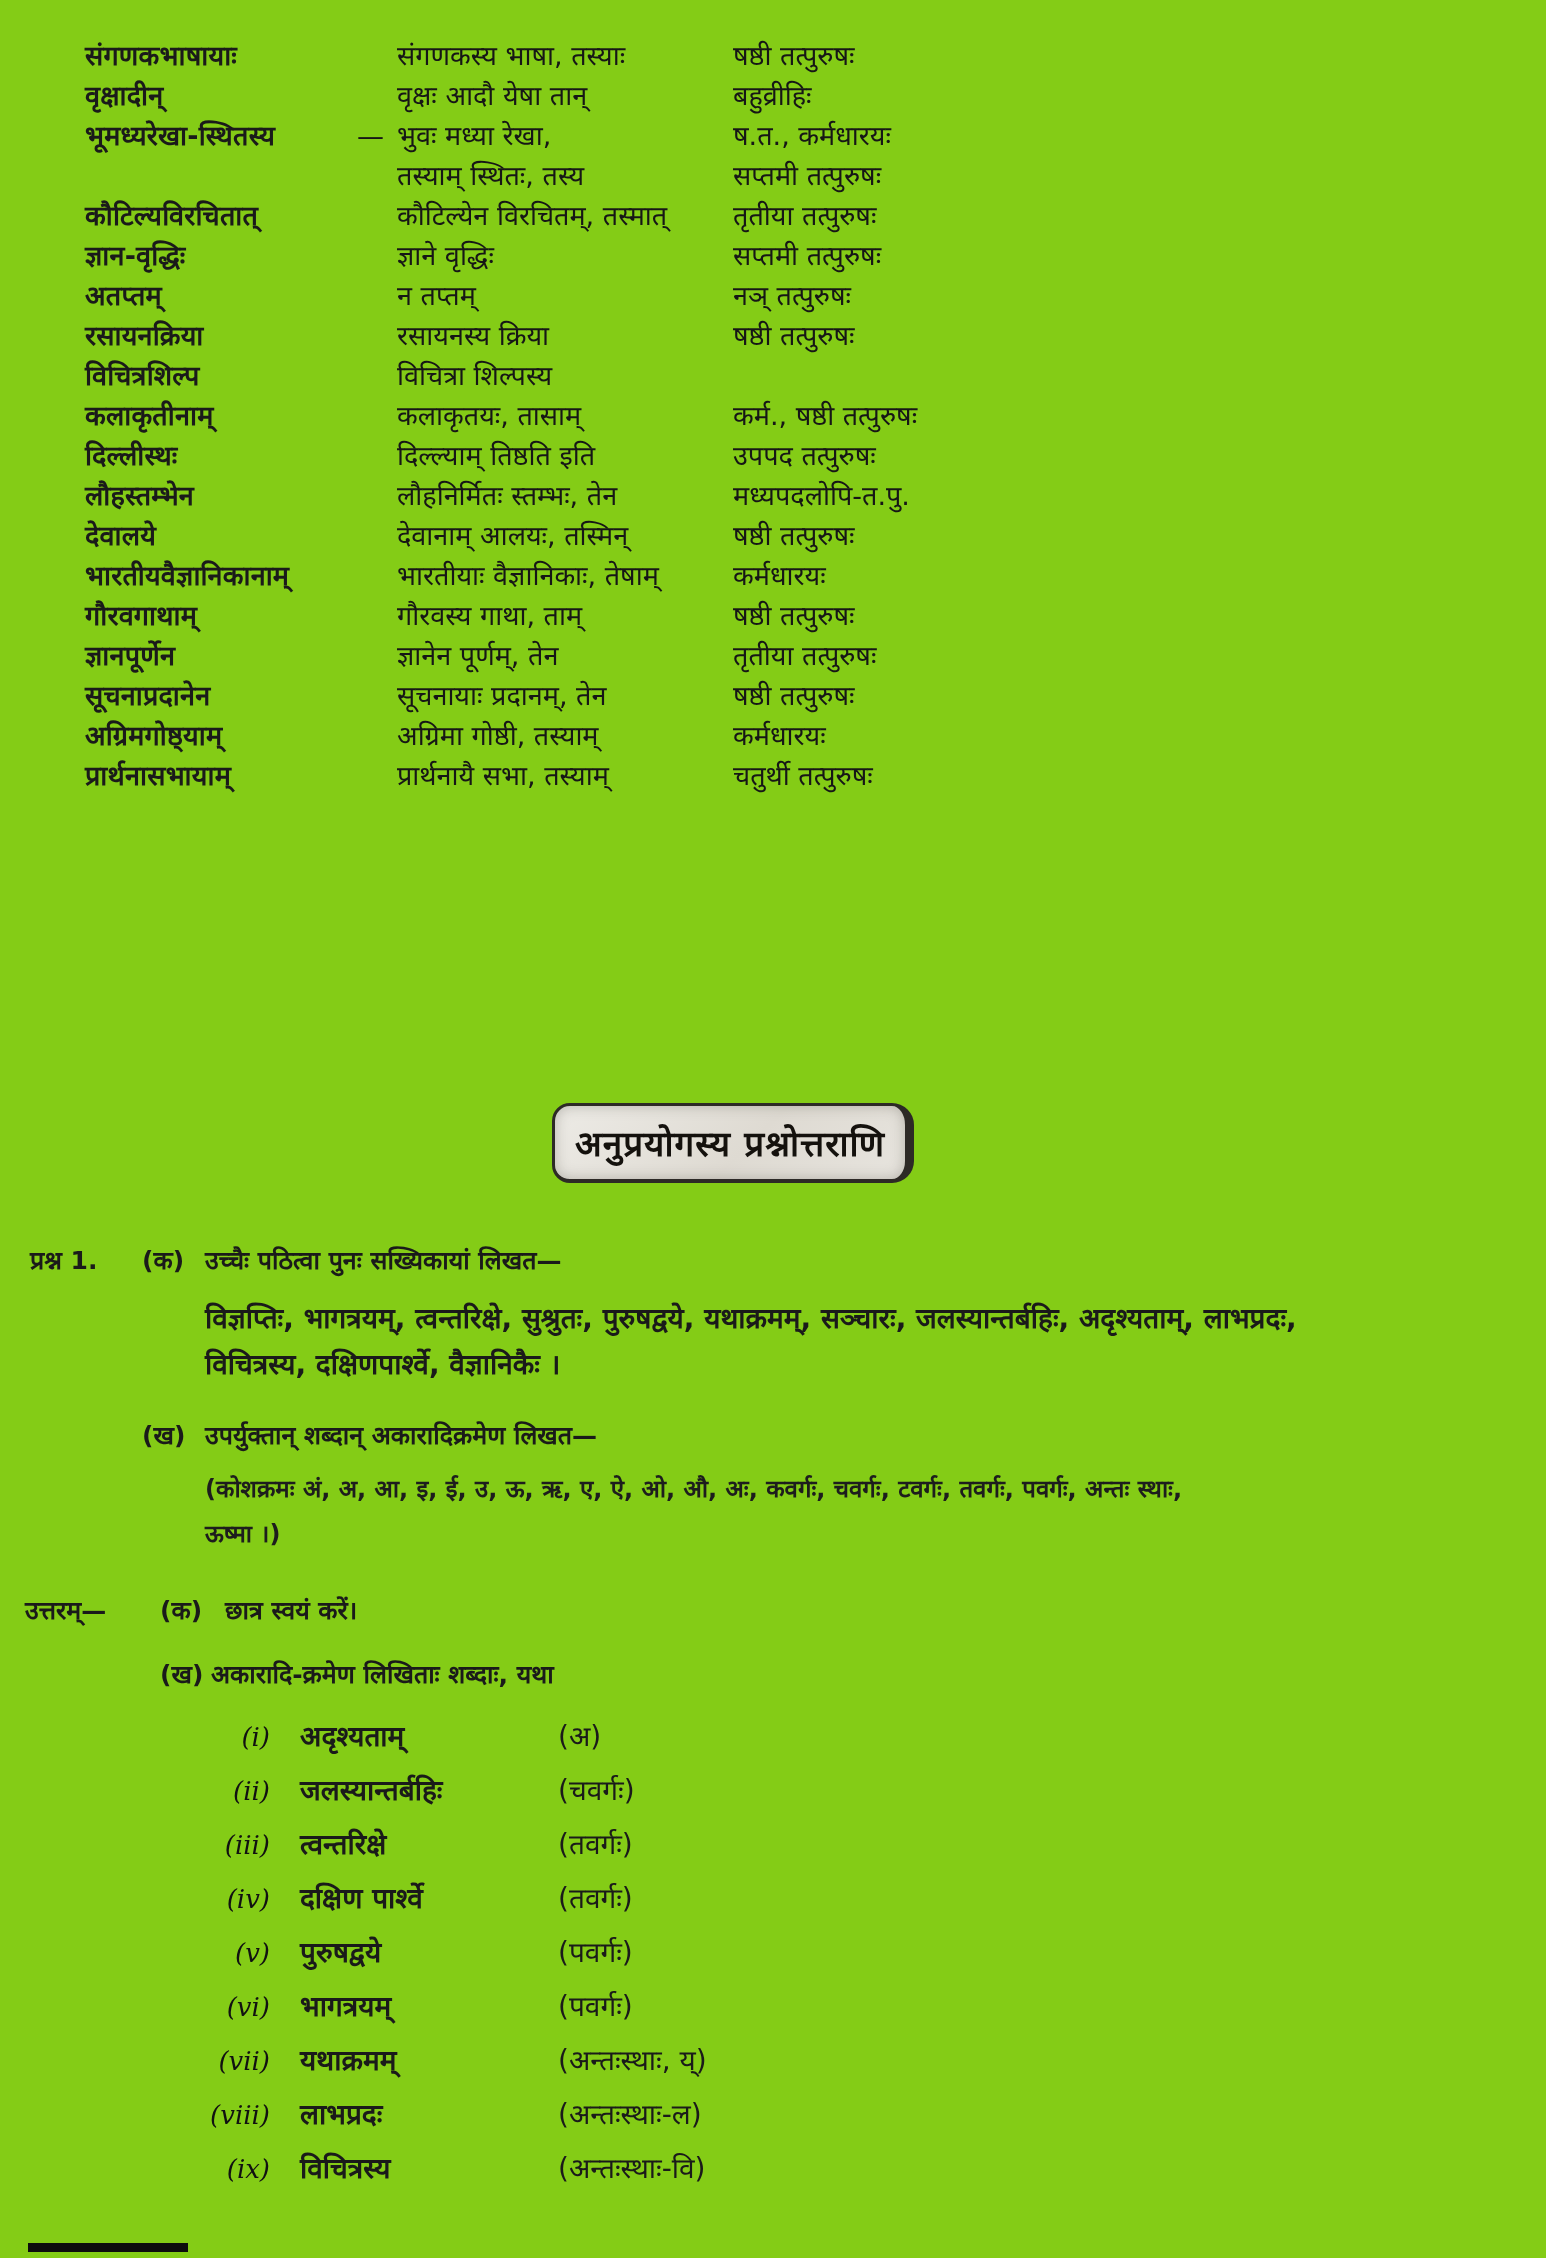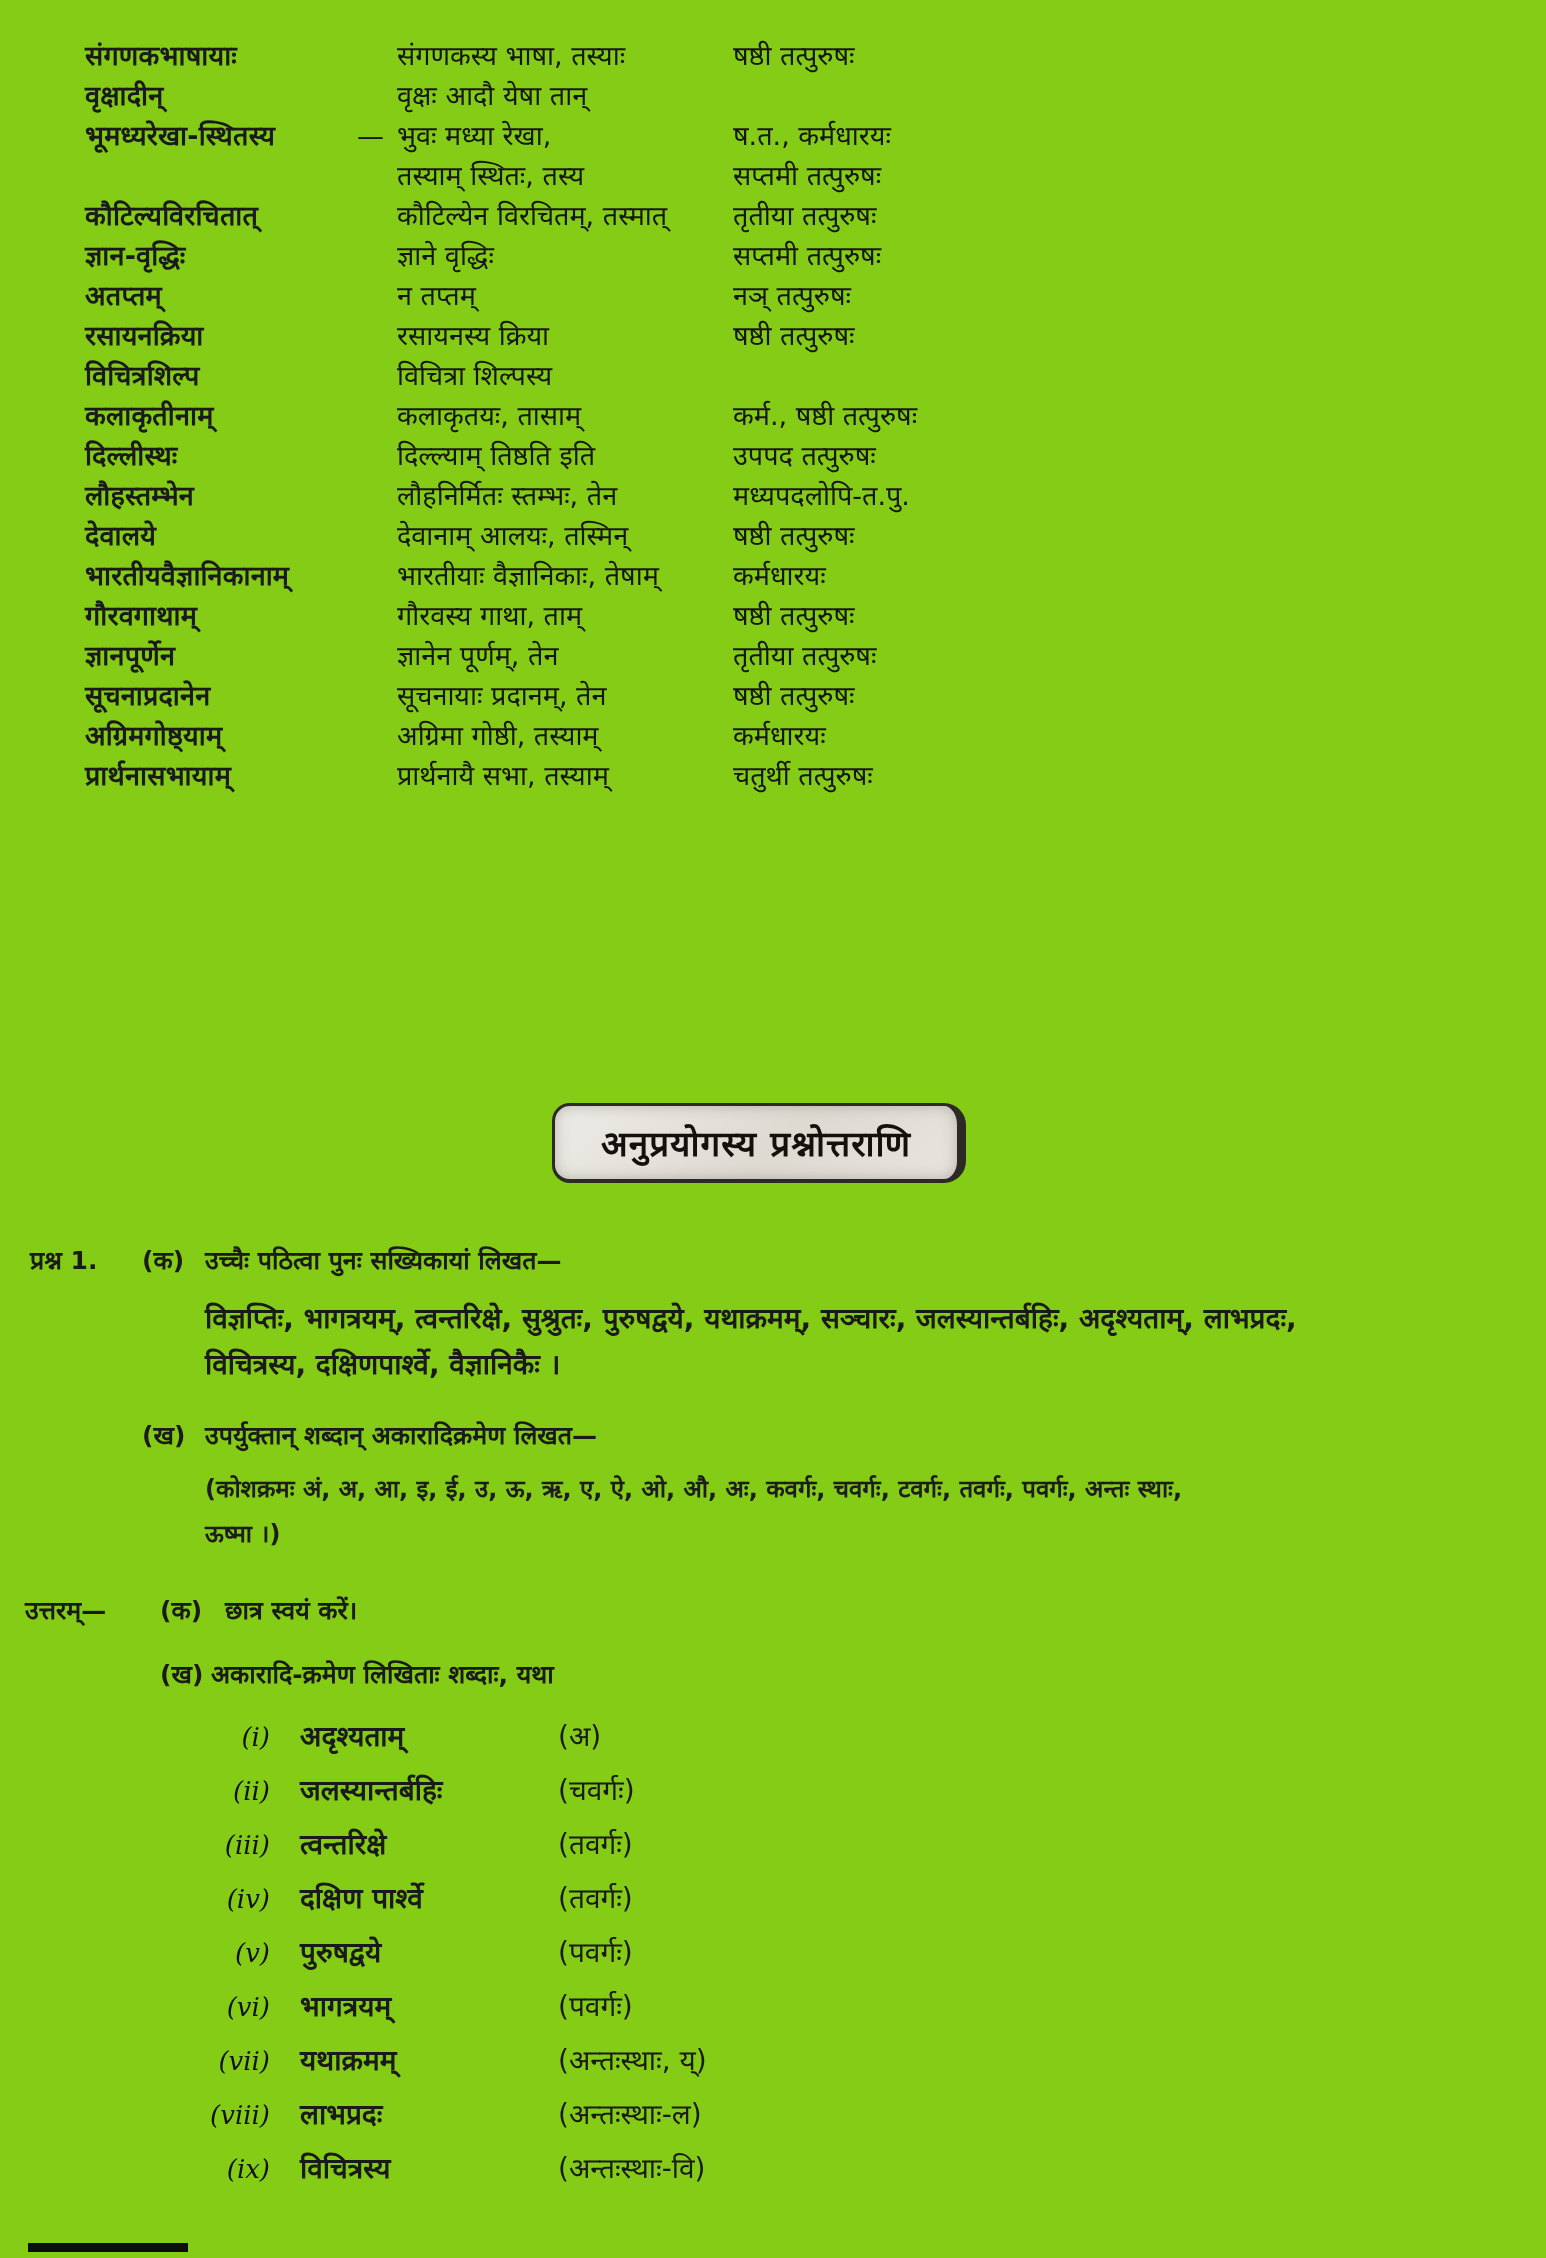--- a/index.html
+++ b/index.html
@@ -14,21 +14,21 @@
   
   .samasa-table{position:absolute;top:36px;left:85px;right:30px;}
   .t-row{display:grid;grid-template-columns:312px 336px auto;align-items:start;}
   .t-row > div{min-height:40px;line-height:40px;font-size:27px;}
   .c1{font-weight:bold;letter-spacing:.2px;}
   .c2,.c3{font-weight:normal;color:#161616;}
   .two-line{position:relative;}
   .dash{position:absolute;left:-40px;top:0;font-weight:normal;}
   
   .badge{
-    position:absolute;top:1103px;left:552px;width:414px;height:80px;
+    position:absolute;top:1103px;left:552px;width:362px;height:80px;
     box-sizing:border-box;
     border:3px solid #2d2a26;border-right-width:9px;border-bottom-width:4px;
     border-radius:18px 22px 22px 18px;
     background:linear-gradient(135deg,#edebe6 0%,#dedad2 55%,#e7e4de 100%);
     display:flex;align-items:center;justify-content:center;
     font-size:35px;font-weight:bold;color:#14110d;letter-spacing:1px;
     box-shadow:inset 0 0 14px rgba(90,85,75,.35);
   }
   
   .abs{position:absolute;font-size:25px;line-height:46px;}
@@ -55,20 +55,21 @@
 
     <div class="t-row">
       <div class="c1">संगणकभाषायाः</div>
       <div class="c2">संगणकस्य भाषा, तस्याः</div>
       <div class="c3">षष्ठी तत्पुरुषः</div>
     </div>
 
     <div class="t-row">
       <div class="c1">वृक्षादीन्</div>
       <div class="c2">वृक्षः आदौ येषा तान्</div>
+      <div class="c3">बहुव्रीहिः</div>
     </div>
 
     <div class="t-row">
       <div class="c1">भूमध्यरेखा-स्थितस्य</div>
       <div class="c2 two-line">
         <span class="dash">—</span>
         <div>भुवः मध्या रेखा,</div>
         <div>तस्याम् स्थितः, तस्य</div>
       </div>
       <div class="c3">

